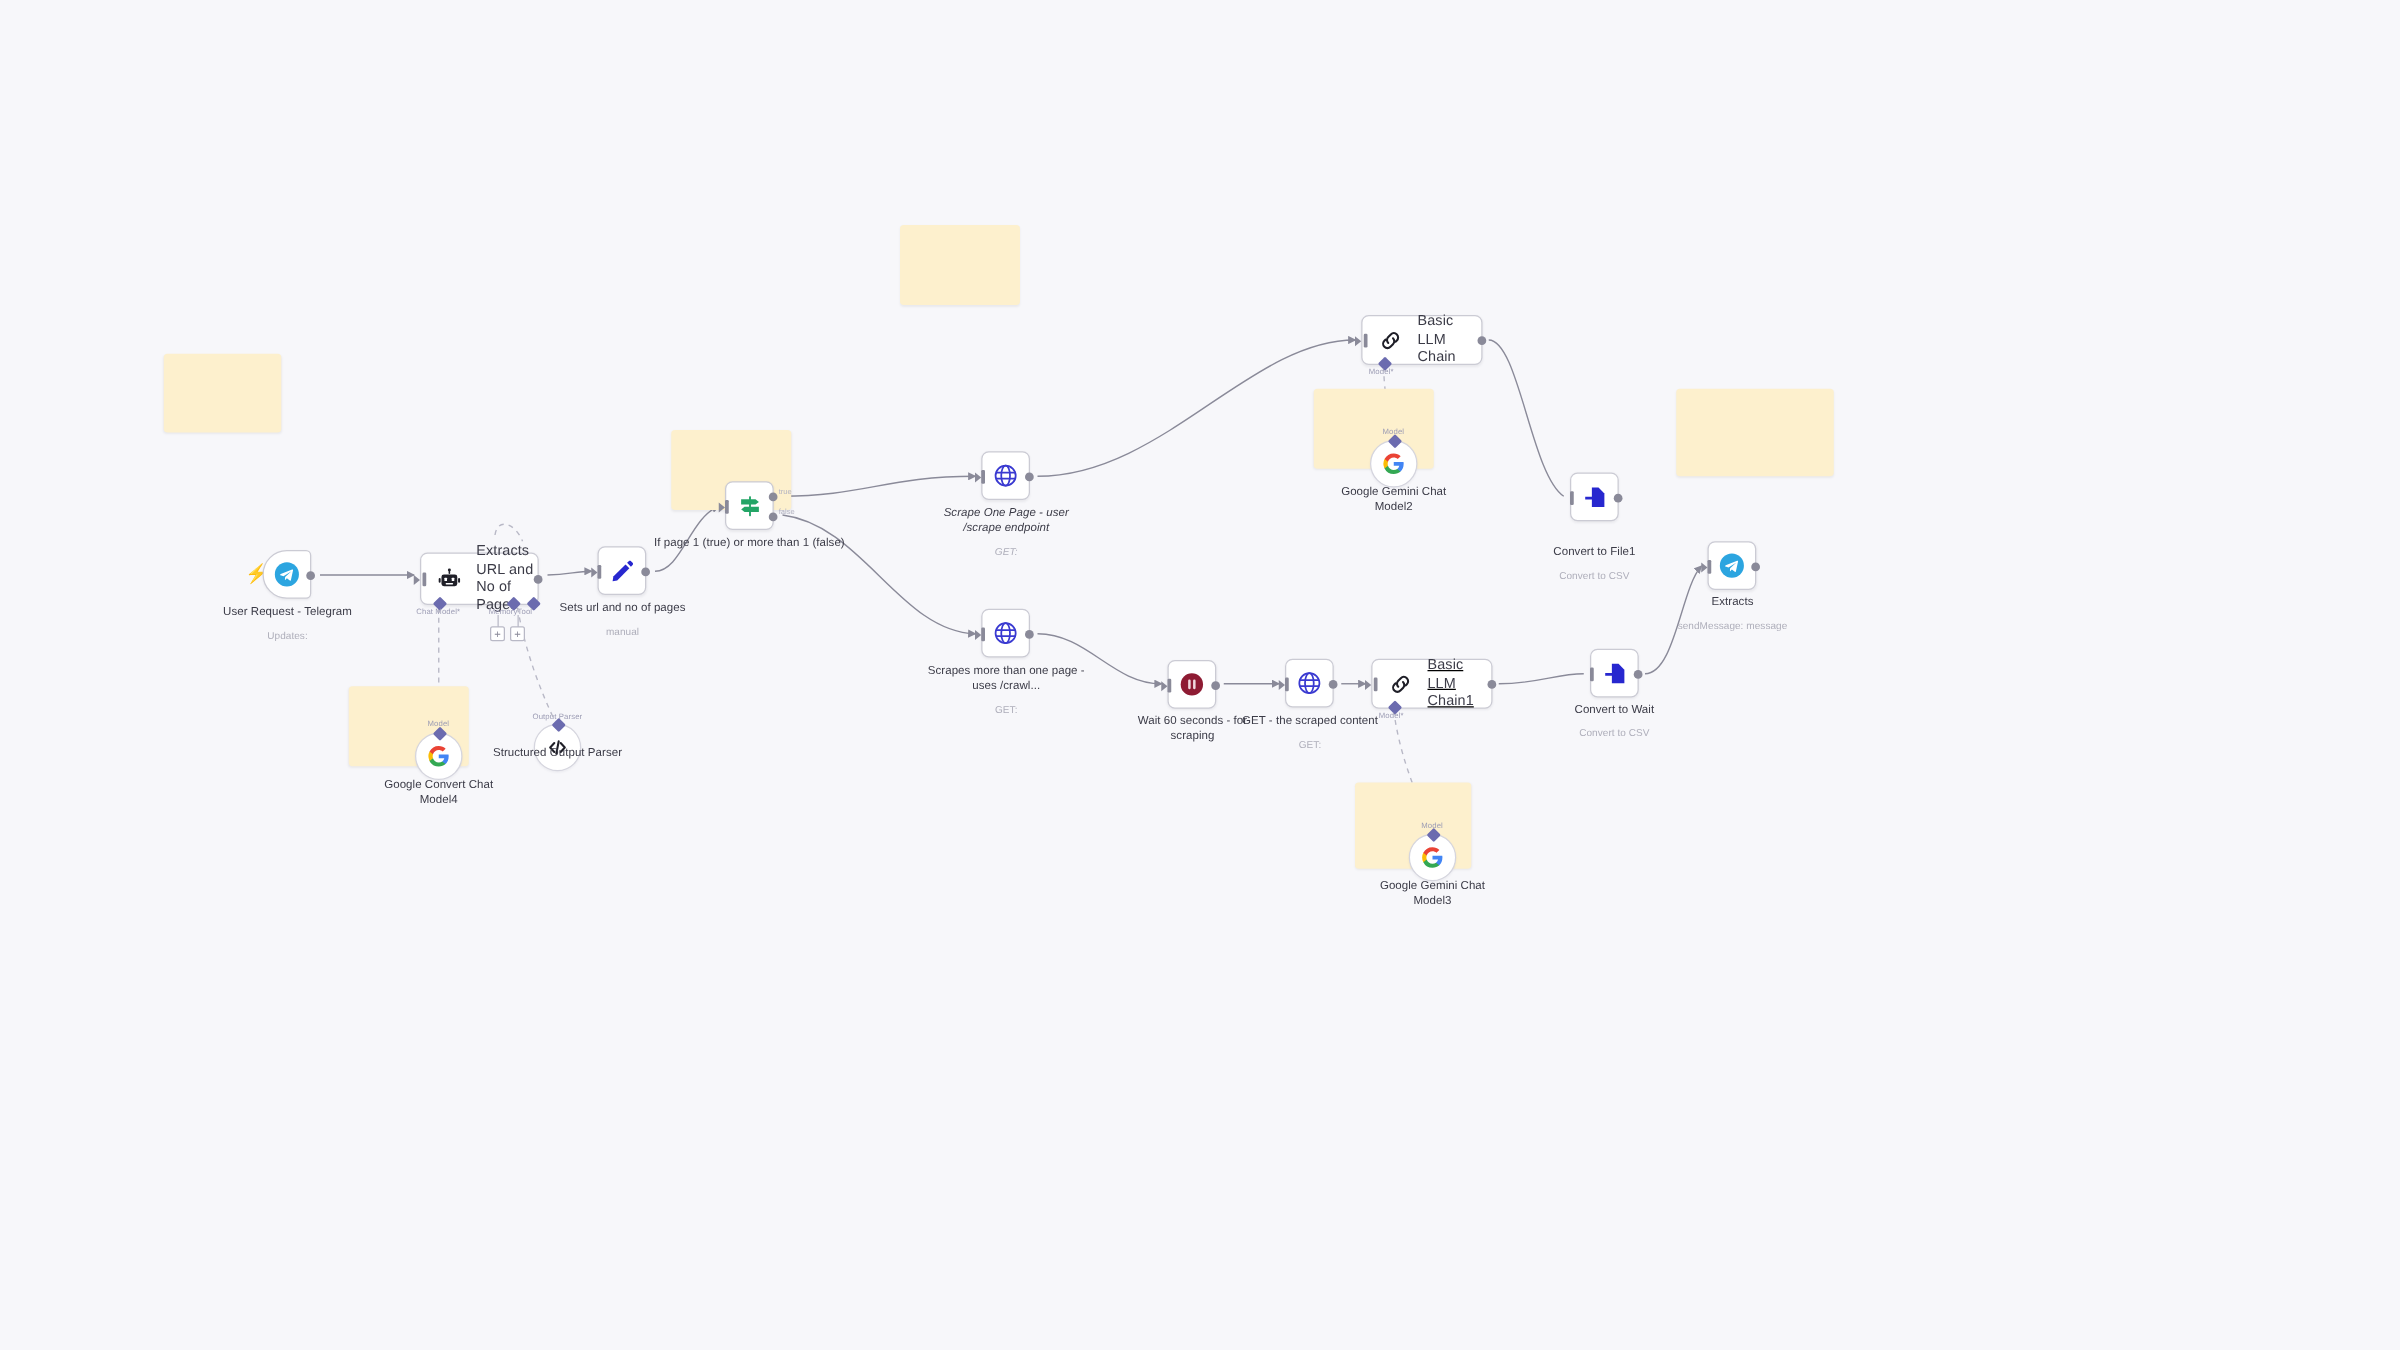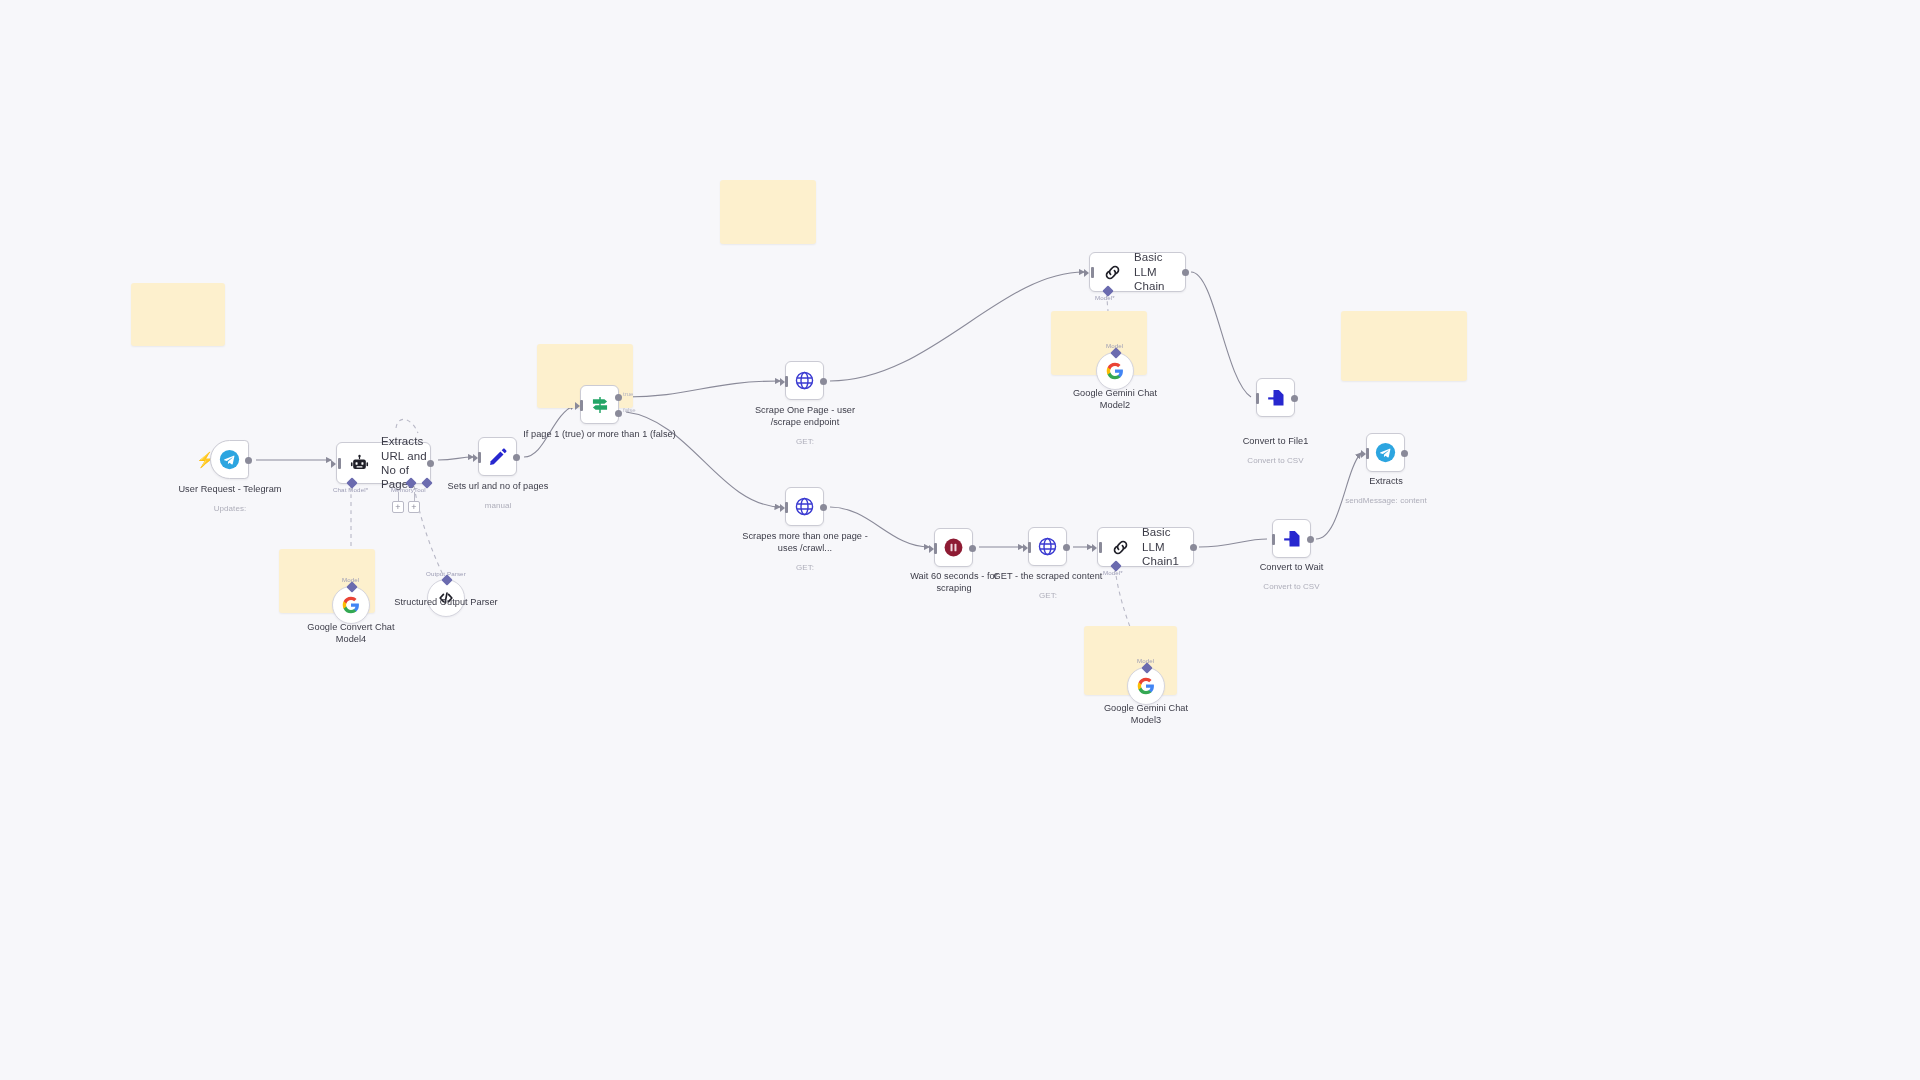--- a/index.html
+++ b/index.html
@@ -286,21 +286,21 @@
       <svg width="21" height="21" viewBox="0 0 24 24" fill="none" stroke="#3A3AD1" stroke-width="1.6">
         <circle cx="12" cy="12" r="9.2"></circle>
         <ellipse cx="12" cy="12" rx="4" ry="9.2"></ellipse>
         <path d="M3.2 9.2h17.6M3.2 14.8h17.6"></path>
       </svg>
     </span>
     <span class="arrow-in" style="left:-6px;top:16px;"></span>
     <span class="port-in" style="left:-1px;top:14px;"></span>
     <span class="port" style="right:-4px;top:16px;"></span>
   </div>
-  <div class="caption" style="left:742px;top:404px;width:126px;">
+  <div class="caption" style="left:742px;top:404px;width:126px;font-style:italic;">
     <span>Scrape One Page - user /scrape endpoint</span>
     <span class="sub">GET:</span>
   </div>
 
   <div class="node" style="left:785px;top:487px;width:39px;height:39px;">
     <span class="node-icon">
       <svg width="21" height="21" viewBox="0 0 24 24" fill="none" stroke="#3A3AD1" stroke-width="1.6">
         <circle cx="12" cy="12" r="9.2"></circle>
         <ellipse cx="12" cy="12" rx="4" ry="9.2"></ellipse>
         <path d="M3.2 9.2h17.6M3.2 14.8h17.6"></path>
@@ -356,21 +356,21 @@
       </svg>
     </span>
     <span class="inline-label">Basic LLM Chain</span>
     <span class="arrow-in" style="left:-6px;top:16px;"></span>
     <span class="port-in" style="left:1px;top:14px;"></span>
     <span class="port" style="right:-4px;top:16px;"></span>
     <span class="diamond" style="left:14px;bottom:-4px;"></span>
   </div>
   <span class="port-label" style="left:1095px;top:294px;">Model*</span>
 
-  <div class="node wide" style="left:1097px;top:527px;width:97px;height:40px;">
+  <div class="node wide" style="left:1097px;top:527px;width:97px;height:40px;text-decoration:underline;">
     <span class="node-icon">
       <svg width="19" height="19" viewBox="0 0 24 24" fill="none" stroke="#1F1F28" stroke-width="2.1" stroke-linecap="round">
         <path d="M9.6 14.4a4.3 4.3 0 0 1 0-6.1l2.6-2.6a4.3 4.3 0 0 1 6.1 6.1l-1.3 1.3"></path>
         <path d="M14.4 9.6a4.3 4.3 0 0 1 0 6.1l-2.6 2.6a4.3 4.3 0 0 1-6.1-6.1l1.3-1.3"></path>
       </svg>
     </span>
     <span class="inline-label">Basic LLM Chain1</span>
     <span class="arrow-in" style="left:-6px;top:16px;"></span>
     <span class="port-in" style="left:1px;top:14px;"></span>
     <span class="port" style="right:-4px;top:16px;"></span>
@@ -416,21 +416,21 @@
         <circle cx="12" cy="12" r="11" fill="#2CA5E0"></circle>
         <path d="M5.8 11.9l11-4.3c.5-.2 1 .1.8.8l-1.9 8.8c-.1.6-.5.7-1 .4l-2.7-2-1.3 1.3c-.2.2-.3.2-.5.2l.2-2.7 5-4.5c.2-.2-.05-.3-.3-.1l-6.2 3.9-2.7-.8c-.6-.2-.6-.6.1-.9z" fill="#fff"></path>
       </svg>
     </span>
     <span class="arrow-in" style="left:-6px;top:16px;"></span>
     <span class="port-in" style="left:-1px;top:14px;"></span>
     <span class="port" style="right:-4px;top:16px;"></span>
   </div>
   <div class="caption" style="left:1326px;top:475px;width:120px;">
     <span>Extracts</span>
-    <span class="sub">sendMessage: content</span>
+    <span class="sub">sendMessage: message</span>
   </div>
 
   <span class="port-label" style="left:1106px;top:342px;">Model</span>
   <div class="circle-node" style="left:1096px;top:352px;">
     <span class="node-icon">
       <svg width="18" height="18" viewBox="0 0 24 24">
         <path fill="#4285F4" d="M22.6 12.25c0-.78-.07-1.53-.2-2.25H12v4.26h5.92a5.06 5.06 0 0 1-2.2 3.32v2.76h3.56c2.08-1.92 3.28-4.74 3.28-8.09z"></path>
         <path fill="#34A853" d="M12 23c2.97 0 5.46-.98 7.28-2.66l-3.56-2.76c-.98.66-2.23 1.06-3.72 1.06-2.86 0-5.29-1.93-6.16-4.53H2.18v2.84A11 11 0 0 0 12 23z"></path>
         <path fill="#FBBC05" d="M5.84 14.11a6.6 6.6 0 0 1 0-4.22V7.05H2.18a11 11 0 0 0 0 9.9l3.66-2.84z"></path>
         <path fill="#EA4335" d="M12 5.38c1.62 0 3.06.56 4.21 1.64l3.15-3.15C17.45 2.09 14.97 1 12 1a11 11 0 0 0-9.82 6.05l3.66 2.84c.87-2.6 3.3-4.51 6.16-4.51z"></path>

